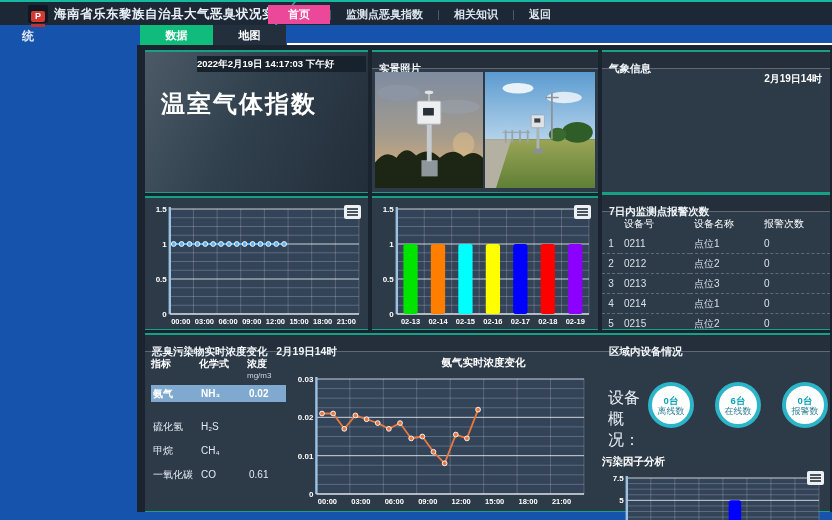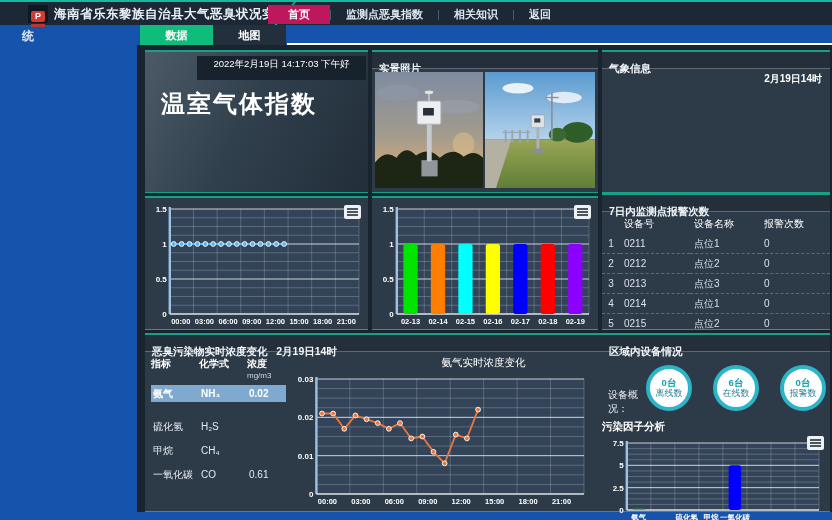--- a/index.html
+++ b/index.html
@@ -15,21 +15,21 @@
   .logo-p { display:inline-block; margin-top:1px; width:14px; height:11px; background:#d23a32;
             border-radius:2px; color:#fff; font-size:9px; font-weight:bold; line-height:11px; }
   .logo-sub { display:block; margin:1px auto 0; width:14px; height:3px; background:#b33; }
   .app-title { position:absolute; left:54px; top:0; height:25px; line-height:25px;
                color:#e9eff6; font-size:12.5px; font-weight:bold; letter-spacing:0.5px; }
   .diag { position:absolute; left:228px; top:0; width:68px; height:25px;
           border-right:2px solid #14b9a0; transform:skewX(-40deg); transform-origin:top left; }
   .nav { position:absolute; left:268px; top:3px; height:19px; display:flex; align-items:center; }
   .nav-item { height:19px; line-height:19px; padding:0 15px; color:#dde5ee;
               font-size:11px; font-weight:bold; cursor:pointer; white-space:nowrap; }
-  .nav-item.active { background:#be185d; color:#fff; padding:0 20px; }
+  .nav-item.active { background:#ec4899; color:#fff; padding:0 20px; }
   .nav-sep { width:1px; height:10px; background:#48596b; }
 
   
   .side-label { position:absolute; left:22px; top:28px; color:#e3eaf2;
                 font-size:12px; font-weight:bold; }
   .tabstrip { position:absolute; left:140px; top:25px; height:20px; display:flex; }
   .tab { width:73px; height:20px; line-height:20px; text-align:center;
          color:#fff; font-size:11px; font-weight:bold; cursor:pointer; }
   .tab.active { background:#0fbc7c; }
   .tab.inactive { background:#232f3c; }
@@ -38,22 +38,22 @@
   
   .content { position:absolute; left:137px; top:45px; width:695px; height:467px; background:#19242f; }
   .panel { position:absolute; background:#2d3a48; border-top:2px solid #16a085;
            border-bottom:1px solid #16a085; }
   .panel-h { height:17px; line-height:16px; padding:8px 7px; font-size:10.5px; font-weight:bold;
              color:#f2f6fa; background:rgba(0,0,0,0.18);
              border-bottom:1px solid rgba(255,255,255,0.28); }
 
   #panel-greenhouse { left:8px; top:5px; width:223px; height:143px;
     background:linear-gradient(115deg,#4b5a66 0%, #31404d 45%, #222e3a 100%); }
-  .datebar { position:absolute; top:4px; left:52px; right:2px; height:24px; line-height:16px;
-             background:#18222c; color:#fff; font-size:9.5px; font-weight:normal; text-align:center; }
+  .datebar { position:absolute; top:4px; left:52px; right:2px; height:16px; line-height:16px;
+             background:#18222c; color:#fff; font-size:9.5px; font-weight:bold; }
   .gh-title { position:absolute; left:16px; top:36px; color:#fff; font-size:24px;
               font-weight:bold; letter-spacing:2px; }
 
   #panel-photos { left:235px; top:5px; width:226px; height:143px; }
   .photo-row { display:flex; gap:2px; padding:3px; height:122px; }
   .photo { height:116px; }
 
   #panel-weather { left:465px; top:5px; width:228px; height:143px; }
   .weather-time { text-align:right; padding:3px 8px; color:#fff; font-size:10px; font-weight:bold; }
 
@@ -71,25 +71,25 @@
   #panel-odor { left:8px; top:288px; width:532px; height:179px; }
   .odor-body { display:flex; }
   .odor-table { width:145px; padding:5px 4px 0 6px; }
   .odor-hrow, .odor-row { display:grid; grid-template-columns:48px 48px 40px; align-items:start; }
   .odor-hrow { color:#fff; font-size:10px; font-weight:bold; margin-bottom:5px; }
   .odor-sub { display:block; font-weight:normal; font-size:8px; color:#cfd8e2; }
   .odor-row { height:17px; line-height:17px; font-size:10px; color:#e4ebf2; margin-bottom:7px;
               cursor:pointer; padding-left:2px; }
   .odor-row.hl { background:#7fa9cf; color:#fff; font-weight:bold; margin-bottom:16px; }
   .odor-chart { position:relative; flex:1; }
-  .chart-title { text-align:center; color:#fff; font-size:10.5px; font-weight:normal; padding:4px 0 1px; }
+  .chart-title { text-align:center; color:#fff; font-size:10.5px; font-weight:bold; padding:4px 0 1px; }
 
   #panel-devices { left:465px; top:288px; width:228px; height:179px; }
   .dev-row { display:flex; align-items:center; padding:7px 4px 2px 6px; gap:8px; }
-  .dev-label { color:#e8eef5; font-size:10px; width:58px;margin-top:29px; }
+  .dev-label { color:#e8eef5; font-size:16px; width:58px;margin-top:29px; }
   .stat-circles { display:flex; gap:21px; }
   .stat-circle { width:46px; height:46px; border-radius:50%; background:#fff;
                  border:4px solid #2cb5c8; display:flex; flex-direction:column;
                  align-items:center; justify-content:center; }
   .stat-count { font-size:9.5px; font-weight:bold; color:#0aa3b5; line-height:11px; }
   .stat-label { font-size:9px; color:#2c7d95; line-height:10px; }
   .analysis-title { color:#fff; font-size:10.5px; font-weight:bold; margin-top:2px; }
 
   .toolbox { position:absolute; width:17px; height:14px; background:#eef1f4; border-radius:2px;
              cursor:pointer; }

